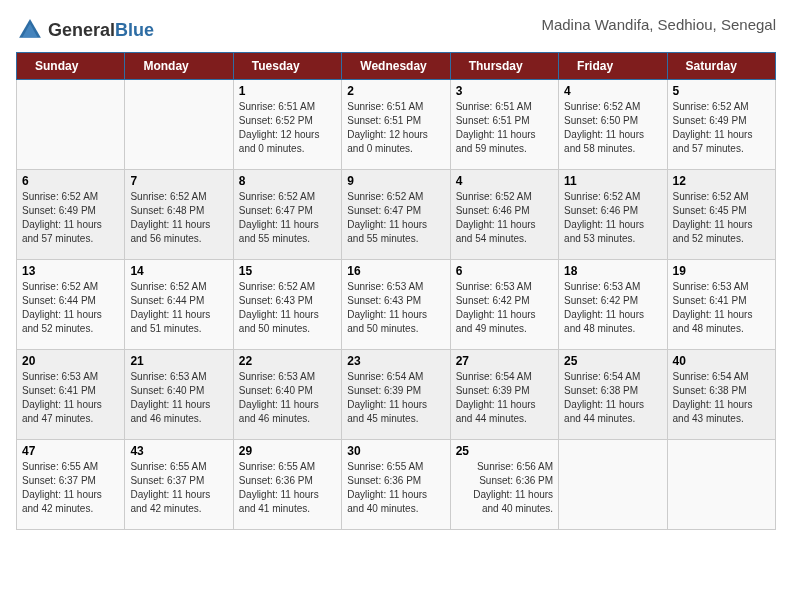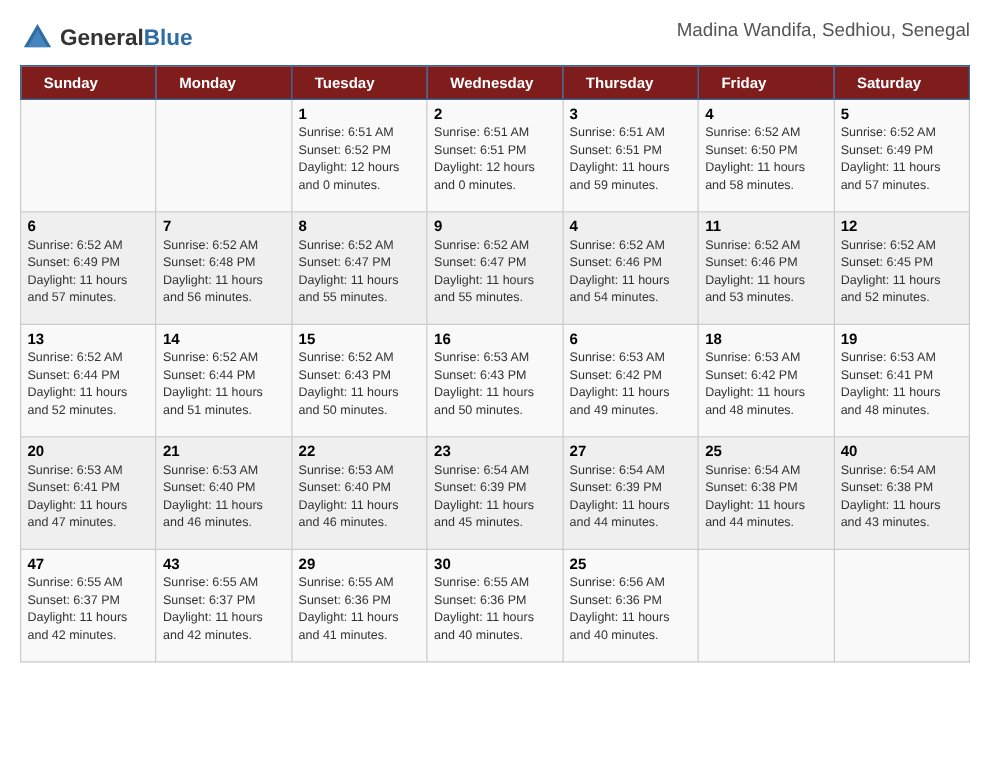--- a/index.html
+++ b/index.html
@@ -339,21 +339,21 @@
         </td>
         <td>
           <span class="day-number">30</span>
           <div class="cell-text" style="white-space: pre-line;">Sunrise: 6:55 AM
 Sunset: 6:36 PM
 Daylight: 11 hours
 and 40 minutes.</div>
         </td>
         <td>
           <span class="day-number">25</span>
-          <div class="cell-text" style="white-space: pre-line;">Sunrise: 6:56 AM
+          <div class="cell-text" style="white-space: pre-line; text-align: right;">Sunrise: 6:56 AM
 Sunset: 6:36 PM
 Daylight: 11 hours
 and 40 minutes.</div>
         </td>
         <td class="empty-cell"></td>
         <td class="empty-cell"></td>
       </tr>
     </tbody>
 </table>
 

